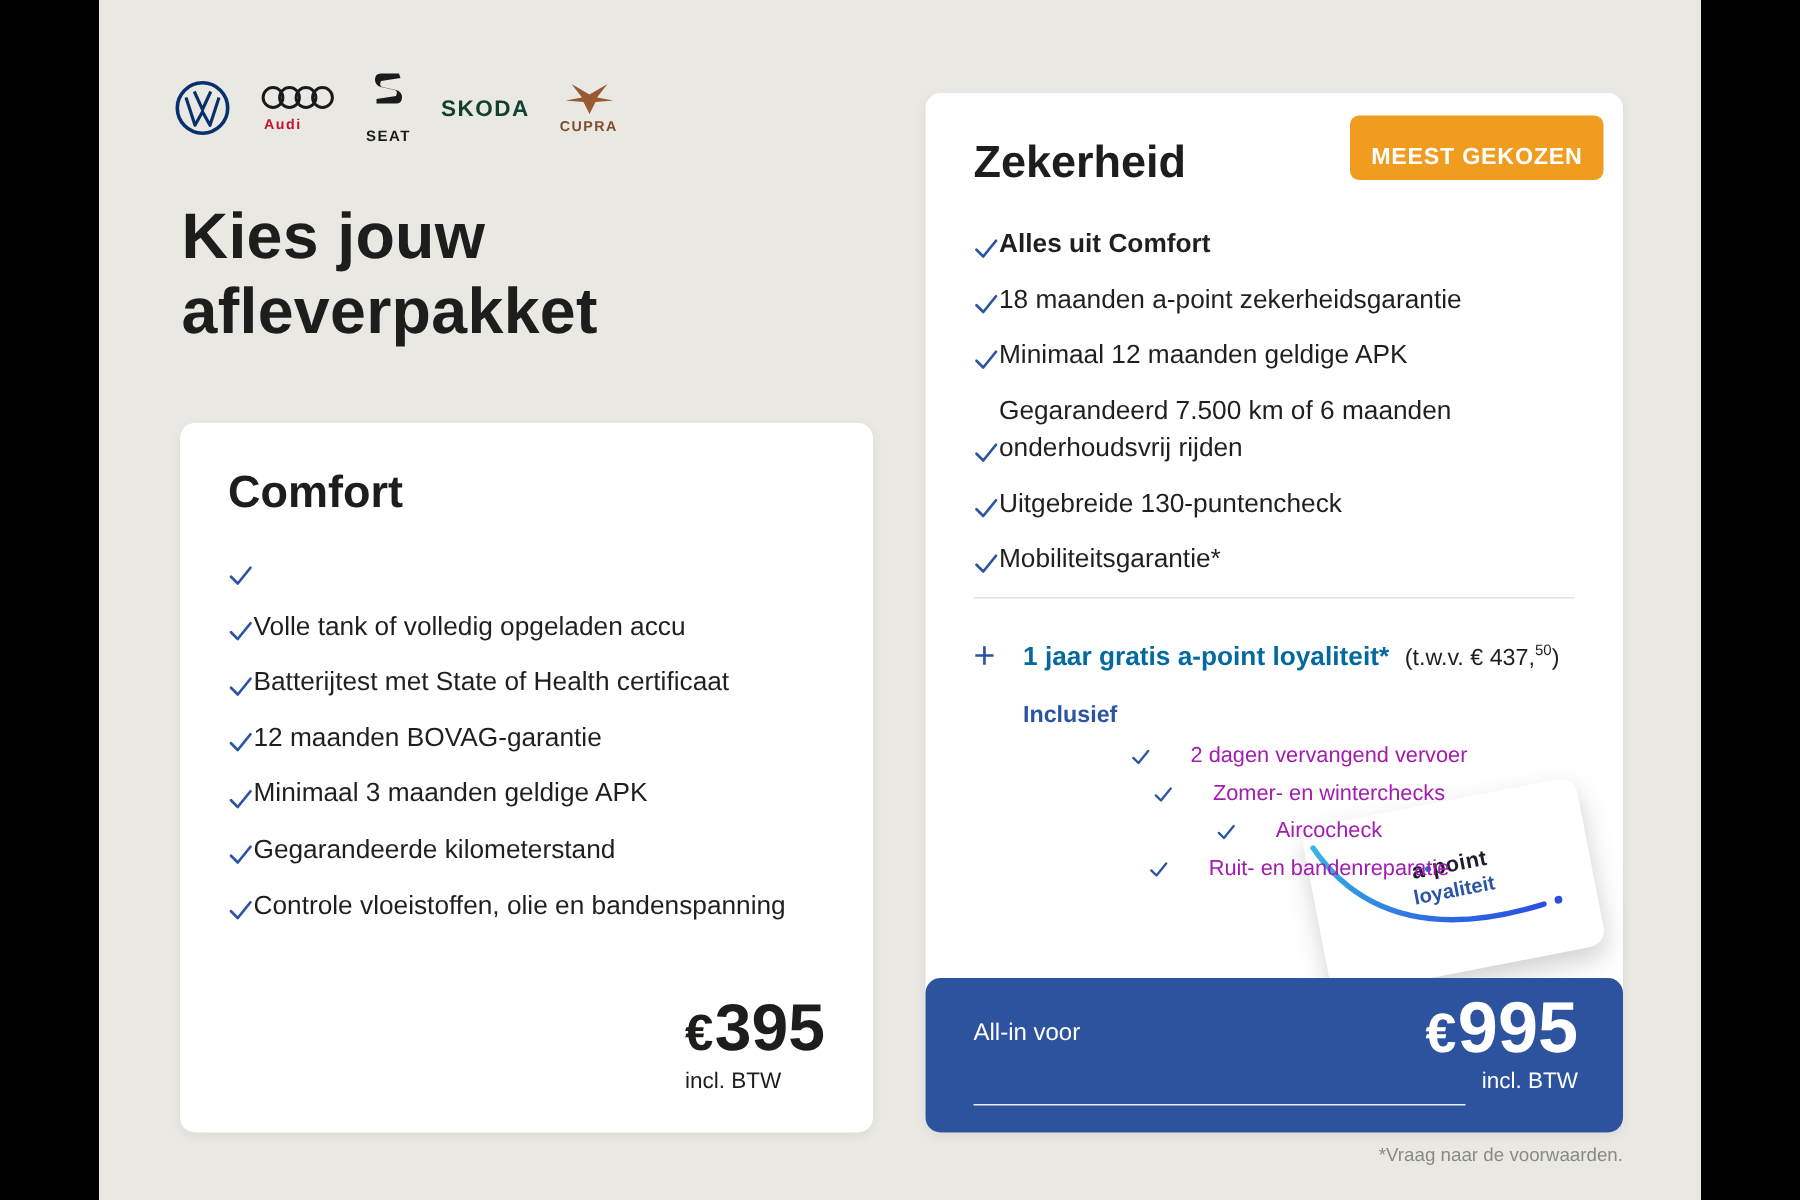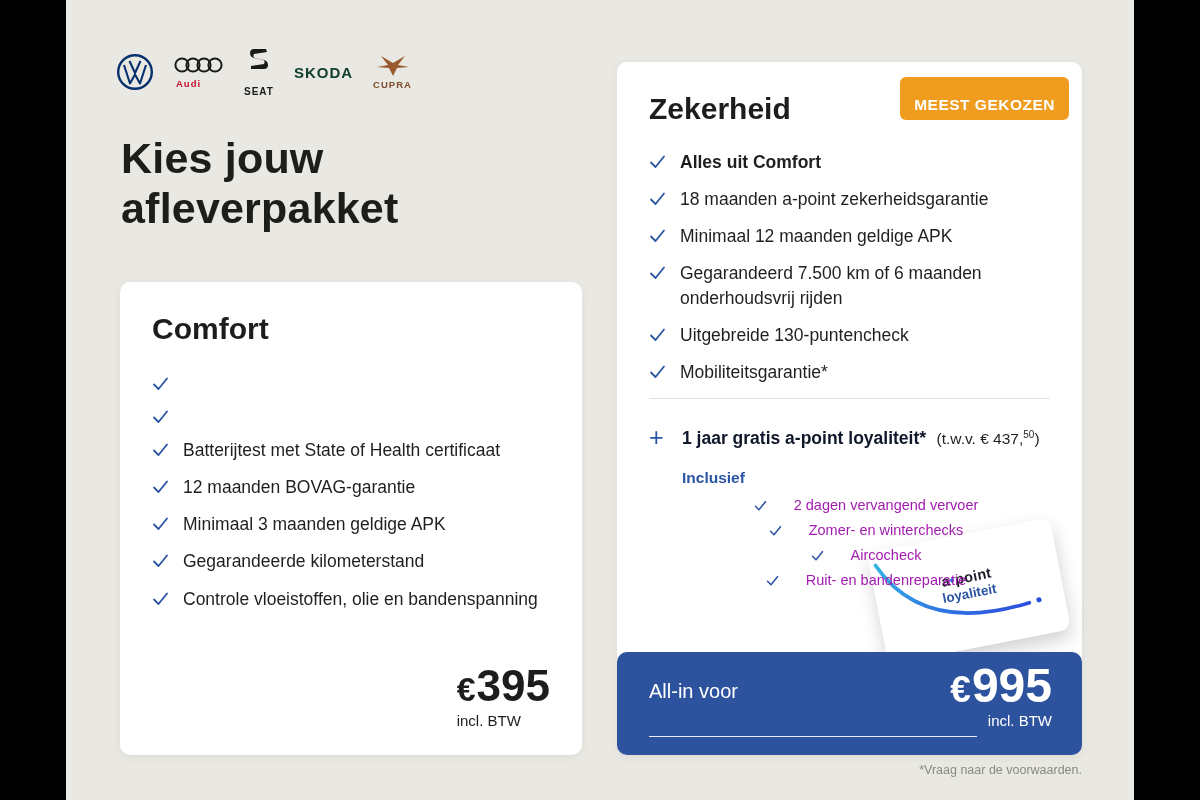--- a/index.html
+++ b/index.html
@@ -24,31 +24,31 @@
   
   .card { position:absolute; background:#fff; border-radius:10px; box-shadow:0 2px 8px rgba(0,0,0,.06); }
   .card-comfort { left:54px; top:282px; width:462px; height:473px; padding:30px 32px; }
   .card-zeker   { left:551px; top:62px; width:465px; height:693px; padding:30px 32px; }
 
   .card-title { font-size:30px; font-weight:bold; color:#1d1d1b; }
   .card-comfort .card-title { margin-bottom:26px; }
   .card-zeker .card-title { margin-bottom:24px; }
 
   ul.checklist { list-style:none; }
-  ul.checklist li { display:flex; gap:14px; font-size:17.5px; line-height:1.38; color:#1f1f1d; margin-bottom:13px; }
+  ul.checklist li { display:flex; font-size:17.5px; line-height:1.38; color:#1f1f1d; margin-bottom:13px;align-items:flex-end; }
   ul.checklist li .chk { flex:0 0 17px; margin-top:3px; }
   ul.checklist li.bold { font-weight:bold; }
 
   .badge { position:absolute; top:15px; right:13px; background:#f09c1f; color:#fff; font-weight:bold; font-size:15.5px; letter-spacing:.5px; padding:19px 14px 6px; border-radius:6px; }
 
   .divider { border:none; border-top:1px solid #e3e2de; margin:14px 0 24px; }
 
   .bonus-row { display:flex; gap:13px; align-items:baseline; white-space:nowrap; }
   .bonus-plus { color:#2b55a3; font-size:25px; font-weight:400; flex:0 0 20px; line-height:1; position:relative; top:2px; }
-  .bonus-title { font-size:17.5px; font-weight:bold; color:#0f172a; }
+  .bonus-title { font-size:17.5px; font-weight:bold; color:#0369a1; }
   .bonus-value { font-size:15.5px; color:#1f1f1d; margin-left:6px; }
   .bonus-value sup { font-size:10px; }
 
   .inclusief { color:#2b55a3; font-size:15.5px; font-weight:600; margin:20px 0 10px 33px; }
   ul.subchecklist { list-style:none; margin-left:33px; position:relative; z-index:2; }
   ul.subchecklist li { display:flex; gap:27px; font-size:14.5px; color:#a21caf; margin-bottom:9px;justify-content:center; }
   ul.subchecklist li .chk { flex:0 0 13px; margin-top:2px; }
 
   
   .price-block { position:absolute; right:32px; bottom:26px; color:#1d1d1b; }
@@ -58,21 +58,21 @@
 
   
   .loyalty-card { position:absolute; left:259px; top:472px; width:186px; height:114px; background:#fff; border-radius:11px; box-shadow:0 8px 18px rgba(0,0,0,.18); transform:rotate(-11deg); z-index:1; overflow:hidden; }
   .loyalty-card .lc-text { position:absolute; left:0; right:0; top:34px; text-align:center; line-height:1.25; }
   .lc-line1 { font-size:14.5px; font-weight:bold; color:#1d1d2b; letter-spacing:.3px; }
   .lc-line1 .dot { color:#2f6be0; }
   .lc-line2 { font-size:13.5px; font-weight:bold; color:#2b55a3; }
 
   
   .zeker-footer { position:absolute; left:0; top:590px; width:465px; height:103px; background:#2d539f; border-radius:10px; z-index:2; color:#fff; }
-  .allin-label { position:absolute; left:32px; top:28px; font-size:20px; }
+  .allin-label { position:absolute; left:32px; top:28px; font-size:16px; }
   .allin-line { position:absolute; left:32px; top:84px; width:328px; height:1px; background:rgba(255,255,255,.9); }
   .zeker-price { position:absolute; right:30px; top:10px; text-align:right; }
   .zeker-price .price-main { font-size:48px; }
   .zeker-price .price-main .cur { font-size:37px; }
   .zeker-price .price-note { font-size:15px; margin-top:2px; color:#fff; }
 
   .footnote { position:absolute; left:551px; top:763px; width:465px; text-align:right; font-size:12.5px; color:#8a8a84; }
 </style>
 </head>
 <body>
@@ -124,20 +124,21 @@
       <ul class="checklist">
         <li>
           <svg class="chk" width="17" height="17" viewBox="0 0 17 17">
               <polyline points="2,9.5 6.5,14 15,3.5" fill="none" stroke="#2b55a3" stroke-width="1.8" stroke-linecap="round" stroke-linejoin="round"></polyline>
             </svg>
         </li>
         <li>
           <svg class="chk" width="17" height="17" viewBox="0 0 17 17">
               <polyline points="2,9.5 6.5,14 15,3.5" fill="none" stroke="#2b55a3" stroke-width="1.8" stroke-linecap="round" stroke-linejoin="round"></polyline>
             </svg>
+          <span>Volle tank of volledig opgeladen accu</span>
         </li>
         <li>
           <svg class="chk" width="17" height="17" viewBox="0 0 17 17">
               <polyline points="2,9.5 6.5,14 15,3.5" fill="none" stroke="#2b55a3" stroke-width="1.8" stroke-linecap="round" stroke-linejoin="round"></polyline>
             </svg>
           <span>Batterijtest met State of Health certificaat</span>
         </li>
         <li>
           <svg class="chk" width="17" height="17" viewBox="0 0 17 17">
               <polyline points="2,9.5 6.5,14 15,3.5" fill="none" stroke="#2b55a3" stroke-width="1.8" stroke-linecap="round" stroke-linejoin="round"></polyline>

